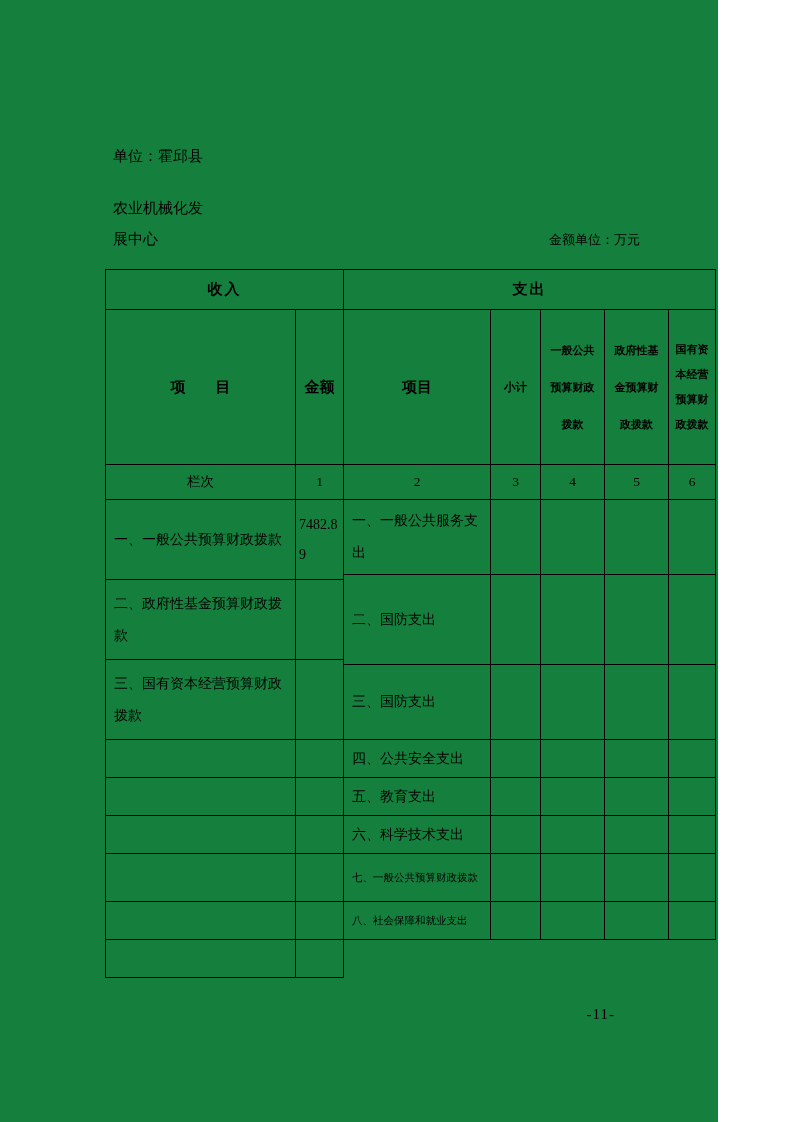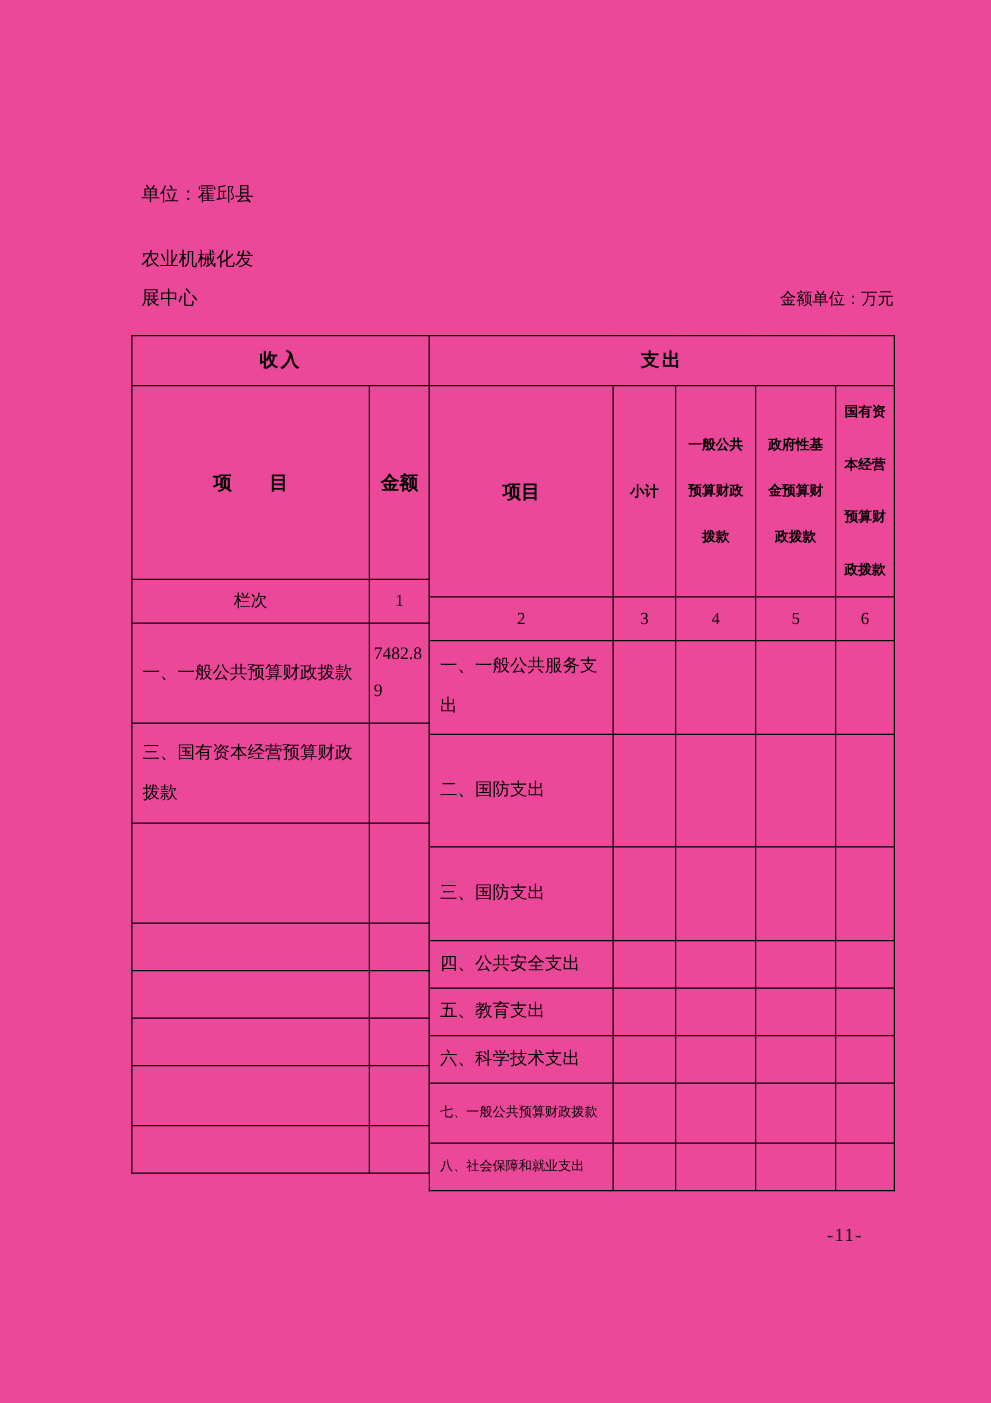--- a/index.html
+++ b/index.html
@@ -5,23 +5,23 @@
   * { margin: 0; padding: 0; box-sizing: border-box; }
   html, body { background: #ffffff; }
   body {
     width: 793px; height: 1122px;
     font-family: "Liberation Serif", "DejaVu Serif", serif;
     color: #000;
     overflow: hidden;
   }
   .page {
     position: relative;
-    width: 793px; height: 1122px;
+    width: 718px; height: 1122px;
     padding: 146px 78px 0 105px;
-    background: #ec4899;
+    background: #15803d;
   }
   
   .unit-line { font-size: 15px; line-height: 20px; padding-left: 8px; }
   .u1 { margin-bottom: 32px; }
   .u2 { margin-bottom: 11px; }
   .line3 { display: flex; justify-content: space-between; align-items: baseline; margin-bottom: 19px; }
   .amount-unit { font-size: 13px; line-height: 20px; }
 
   
   .budget-table { display: flex; align-items: flex-start; }
@@ -34,21 +34,21 @@
   .c-l-item { width: 190px; } .c-l-amt { width: 48px; }
   .c-r-item { width: 147px; } .c-r-sub { width: 50px; }
   .c-r-gen  { width: 64px; }  .c-r-gov { width: 64px; } .c-r-cap { width: 47px; }
 
   .section-row { height: 40px; }
   .section-cell { text-align: center; font-weight: bold; font-size: 15px; letter-spacing: 2px; }
   .colhead-row { height: 155px; }
   .colhead { text-align: center; font-weight: bold; font-size: 15px; }
   .hdr3, .hdr4 { font-size: 11px; font-weight: bold; text-align: center; white-space: pre-line; }
   .hdr3 { line-height: 37px; }
-  .hdr4 { line-height: 42px; }
+  .hdr4 { line-height: 25px; }
   .subhead { font-size: 11.5px; font-weight: bold; text-align: center; }
   .lanci-row { height: 35px; }
   .lanci { text-align: center; font-size: 13.5px; }
 
   .item-cell { text-align: left; padding: 0 6px 0 8px; line-height: 32px; font-size: 14px; }
   .amount-cell { text-align: left; padding: 0 3px; line-height: 30px; font-size: 14px; word-break: break-all; }
 
   #income-body tr { height: 38px; }
   #income-body tr:nth-child(1),
   #income-body tr:nth-child(2),
@@ -98,20 +98,24 @@
         </tr>
         <tr class="lanci-row">
           <td class="lanci">栏次</td>
           <td class="lanci">1</td>
         </tr>
       </thead>
       <tbody id="income-body">
           <tr>
             <td class="item-cell">一、一般公共预算财政拨款</td>
             <td class="amount-cell">7482.89</td>
+          </tr>
+          <tr>
+            <td class="item-cell">二、政府性基金预算财政拨款</td>
+            <td class="amount-cell"></td>
           </tr>
           <tr>
             <td class="item-cell">三、国有资本经营预算财政拨款</td>
             <td class="amount-cell"></td>
           </tr>
           <tr>
             <td class="item-cell"></td>
             <td class="amount-cell"></td>
           </tr>
           <tr>

